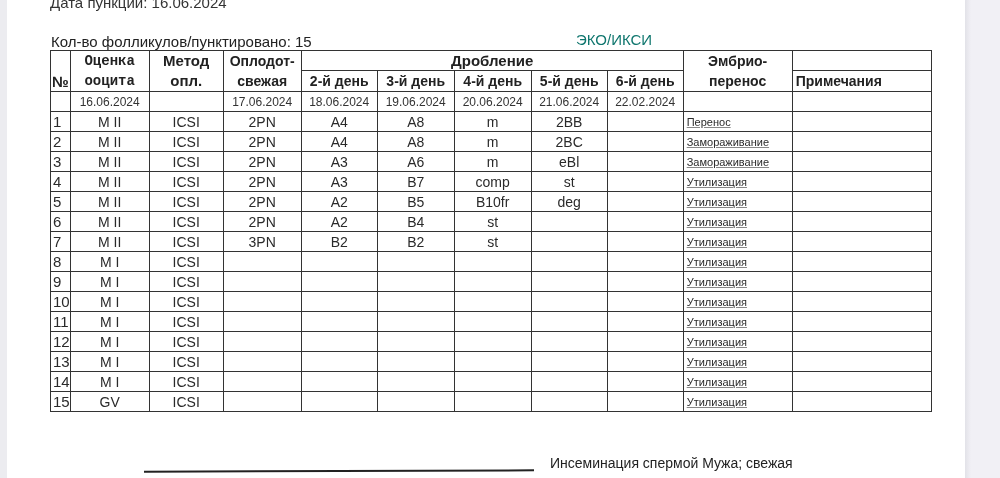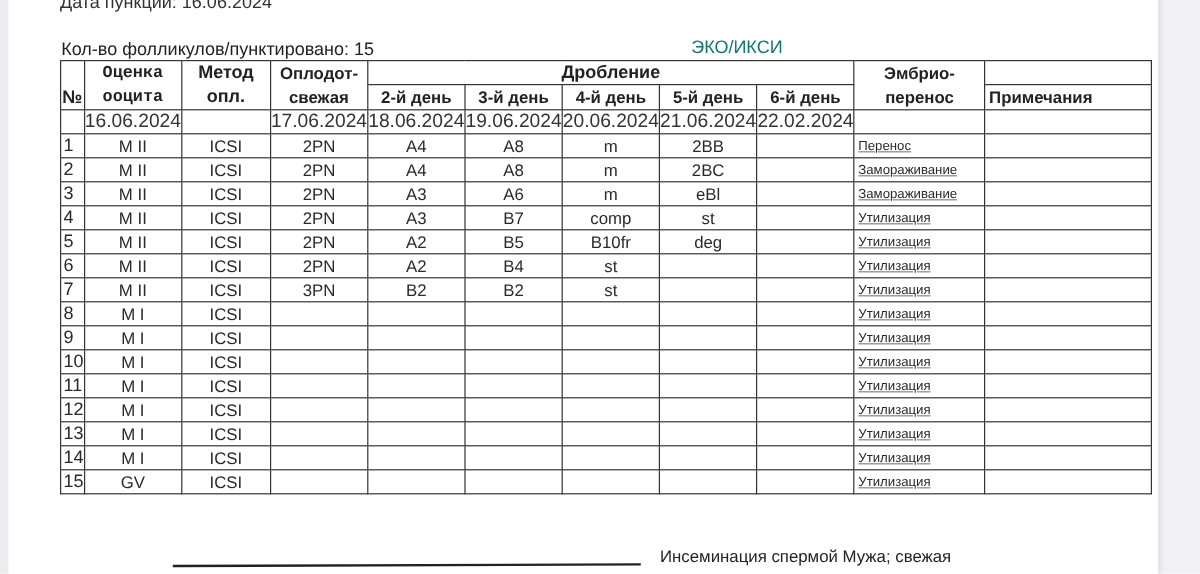--- a/index.html
+++ b/index.html
@@ -6,21 +6,21 @@
   body{width:1000px;height:478px;position:relative;overflow:hidden;background:#ffffff;font-family:"Liberation Sans",sans-serif;color:#1a1a1a;}
   .strip-left{position:absolute;left:0;top:0;width:7px;height:478px;background:#ececf0;}
   .strip-right{position:absolute;left:965px;top:0;width:35px;height:478px;background:linear-gradient(to right,#e2e2e8,#f1f0f5 6px,#f1f0f5);}
   .abs{position:absolute;white-space:nowrap;}
   .top-line{left:50px;top:-6px;font-size:15px;color:#333;}
   .count-line{left:51px;top:33px;font-size:15px;color:#222;text-align:right;}
   .method-line{left:576px;top:31px;font-size:15px;color:#0f766e;}
   table.grid{position:absolute;left:50px;top:50px;border-collapse:collapse;table-layout:fixed;}
   table.grid td{border:1.5px solid #333;padding:0;text-align:center;overflow:hidden;white-space:nowrap;}
   .hdr{font-weight:bold;font-size:14px;color:#222;}
-  .date{font-size:16px;color:#333;height:19px;}
+  .date{font-size:12px;color:#333;height:19px;}
   .row td{height:19px;font-size:14px;color:#2a2a2a;}
   .num{text-align:left !important;padding-left:2px !important;font-size:15px !important;}
   .disp{text-align:left !important;padding-left:3px !important;font-size:11px !important;text-decoration:underline;text-decoration-color:#888;}
   .footer-line{position:absolute;left:144px;top:470px;width:390px;height:2px;background:#222;transform:rotate(-0.2deg);}
   .footer-text{left:550px;top:455px;font-size:14px;color:#222;}
 </style>
 </head>
 <body>
 
 <div class="strip-left"></div>

